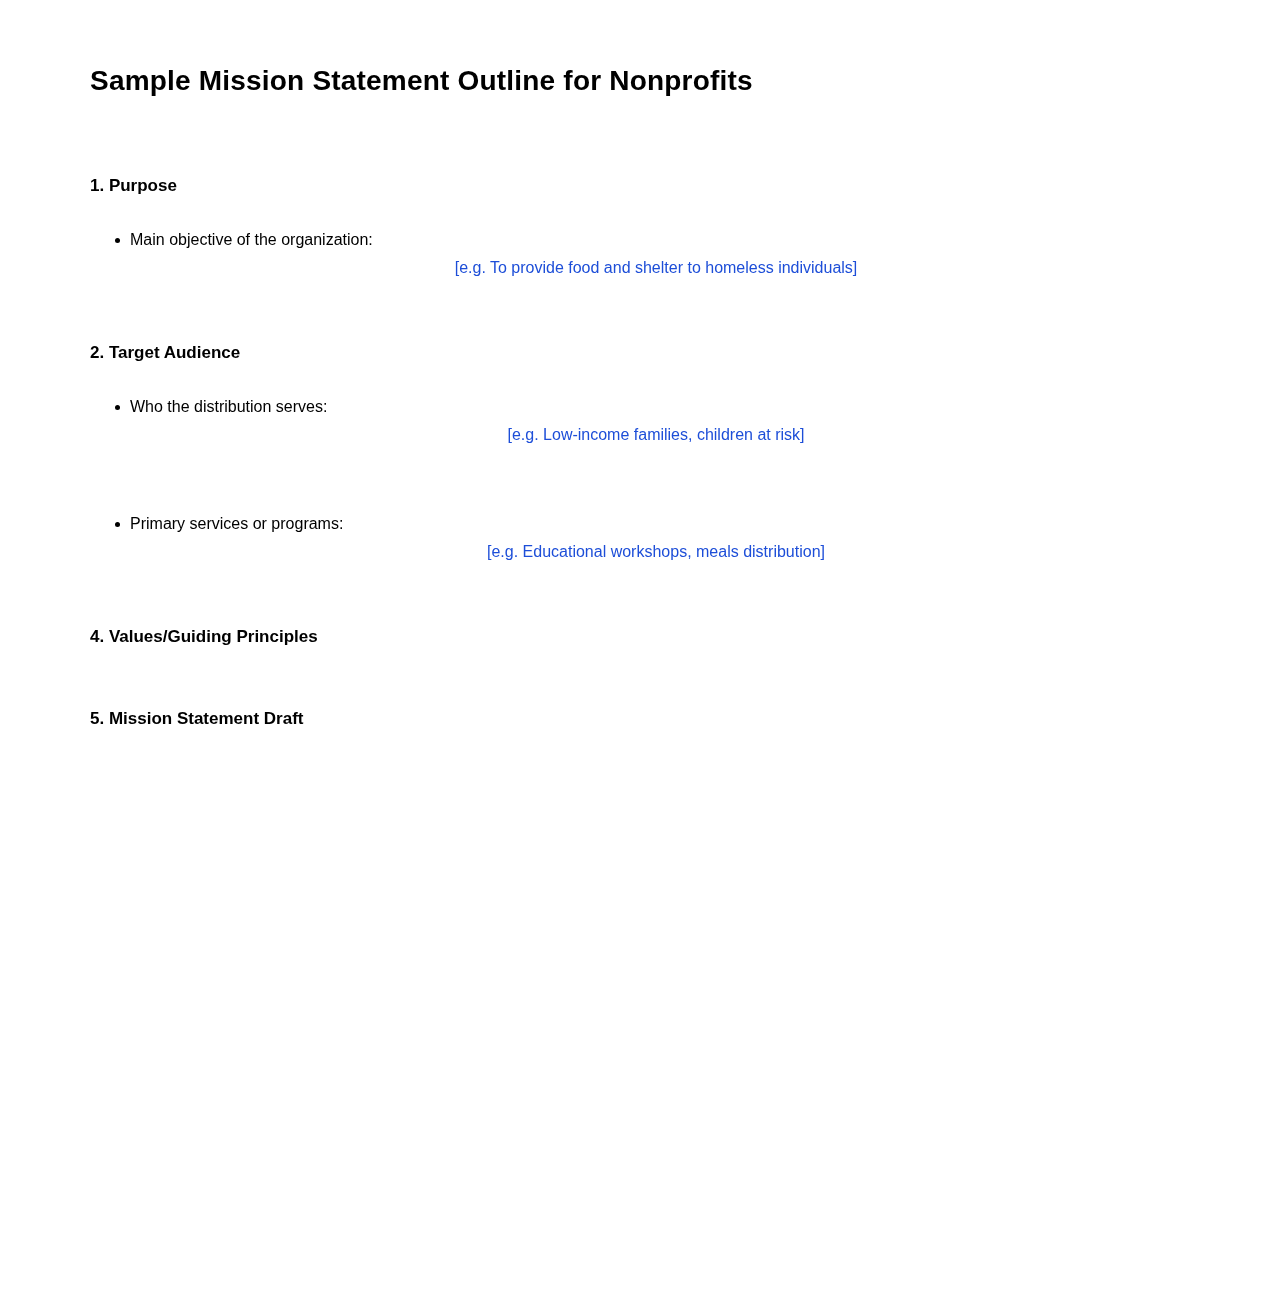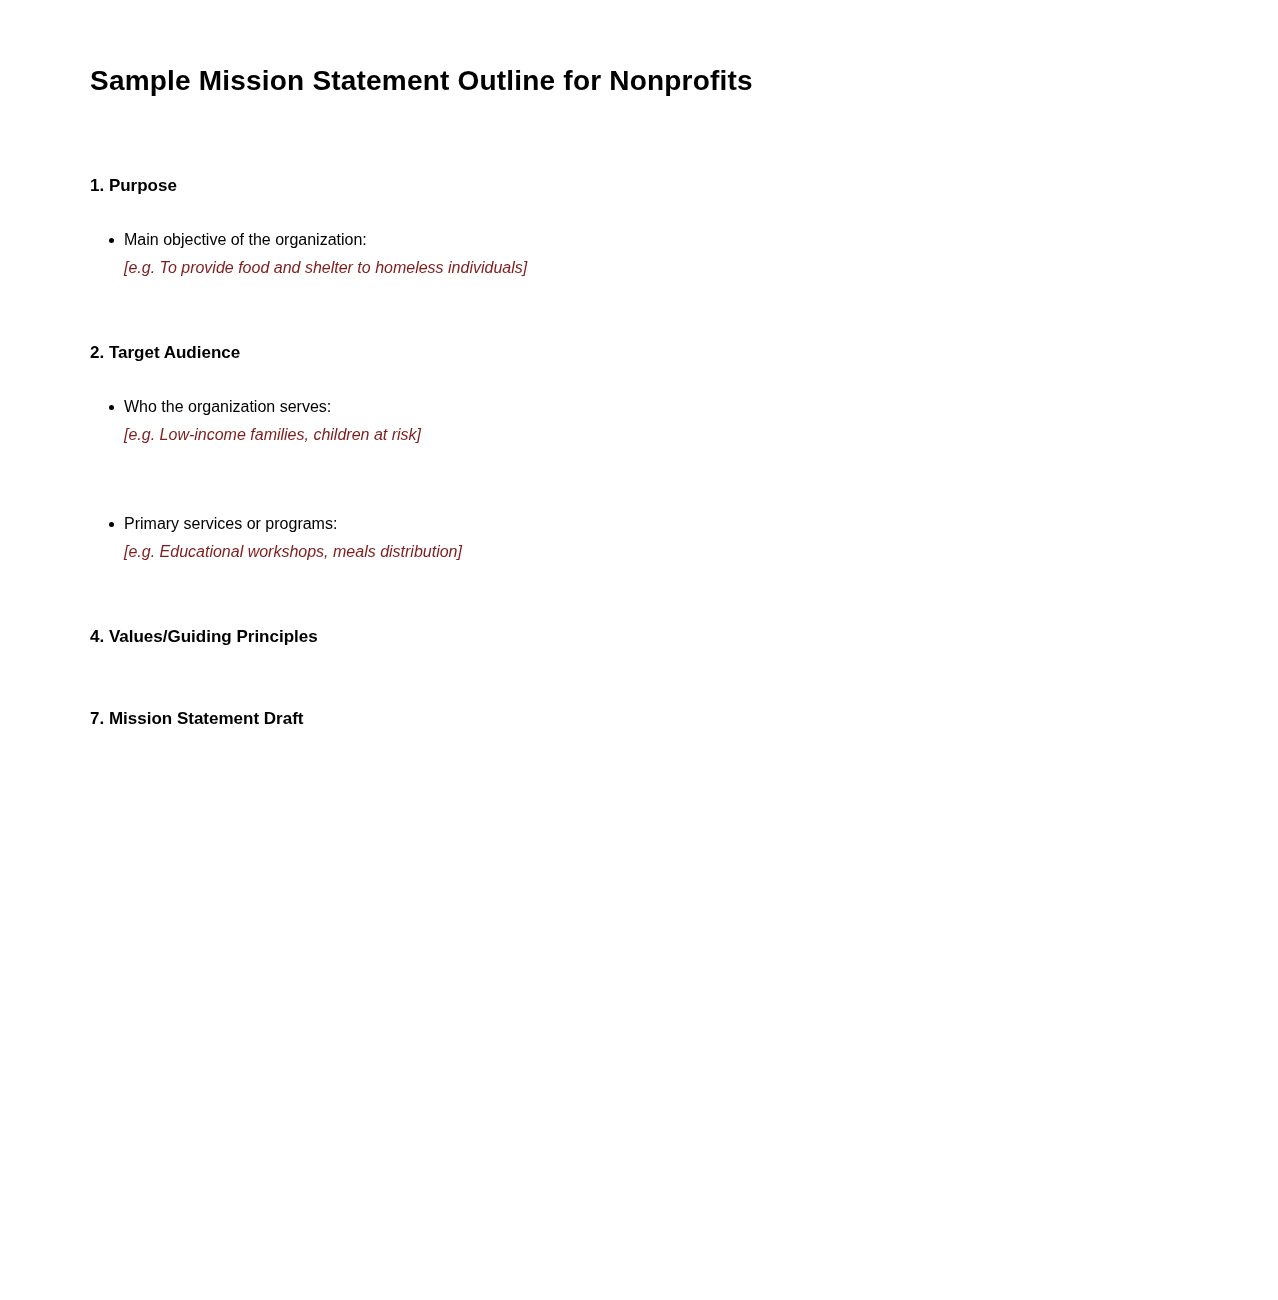--- a/index.html
+++ b/index.html
@@ -31,21 +31,21 @@
     margin: 0 0 61px 0;
   }
   .section-heading {
     font-size: 17px;
     font-weight: 700;
     line-height: 1.2;
     margin: 0 0 30px 0;
     color: #000000;
   }
   .bullet-list {
-    margin: 0;
+    margin: 6px;
     padding: 0 0 0 34px;
     list-style: none;
   }
   .bullet-item {
     position: relative;
     font-size: 16px;
     line-height: 28px;
     color: #000000;
   }
   .bullet-item::before {
@@ -57,22 +57,22 @@
     height: 5px;
     border-radius: 50%;
     background: #000000;
   }
   .bullet-prompt {
     display: block;
     color: #000000;
   }
   .bullet-example {
     display: block;
-    font-style: italic;
-    color: #7f1d1d;
+    color: #1d4ed8;
+    text-align: center;
   }
 </style>
 </head>
 <body>
 
 <div class="page">
 
   <h1 class="doc-title">Sample Mission Statement Outline for Nonprofits</h1>
 
   <div class="section">
@@ -82,36 +82,36 @@
         <span class="bullet-prompt">Main objective of the organization:</span>
         <span class="bullet-example">[e.g. To provide food and shelter to homeless individuals]</span>
       </li>
     </ul>
   </div>
 
   <div class="section">
     <h2 class="section-heading">2. Target Audience</h2>
     <ul class="bullet-list">
       <li class="bullet-item">
-        <span class="bullet-prompt">Who the organization serves:</span>
+        <span class="bullet-prompt">Who the distribution serves:</span>
         <span class="bullet-example">[e.g. Low-income families, children at risk]</span>
       </li>
     </ul>
   </div>
 
   <div class="section">
     <ul class="bullet-list">
       <li class="bullet-item">
         <span class="bullet-prompt">Primary services or programs:</span>
         <span class="bullet-example">[e.g. Educational workshops, meals distribution]</span>
       </li>
     </ul>
   </div>
 
   <div class="section">
     <h2 class="section-heading">4. Values/Guiding Principles</h2>
   </div>
 
   <div class="section">
-    <h2 class="section-heading">7. Mission Statement Draft</h2>
+    <h2 class="section-heading">5. Mission Statement Draft</h2>
   </div>
 
 </div>
 
 </body></html>

